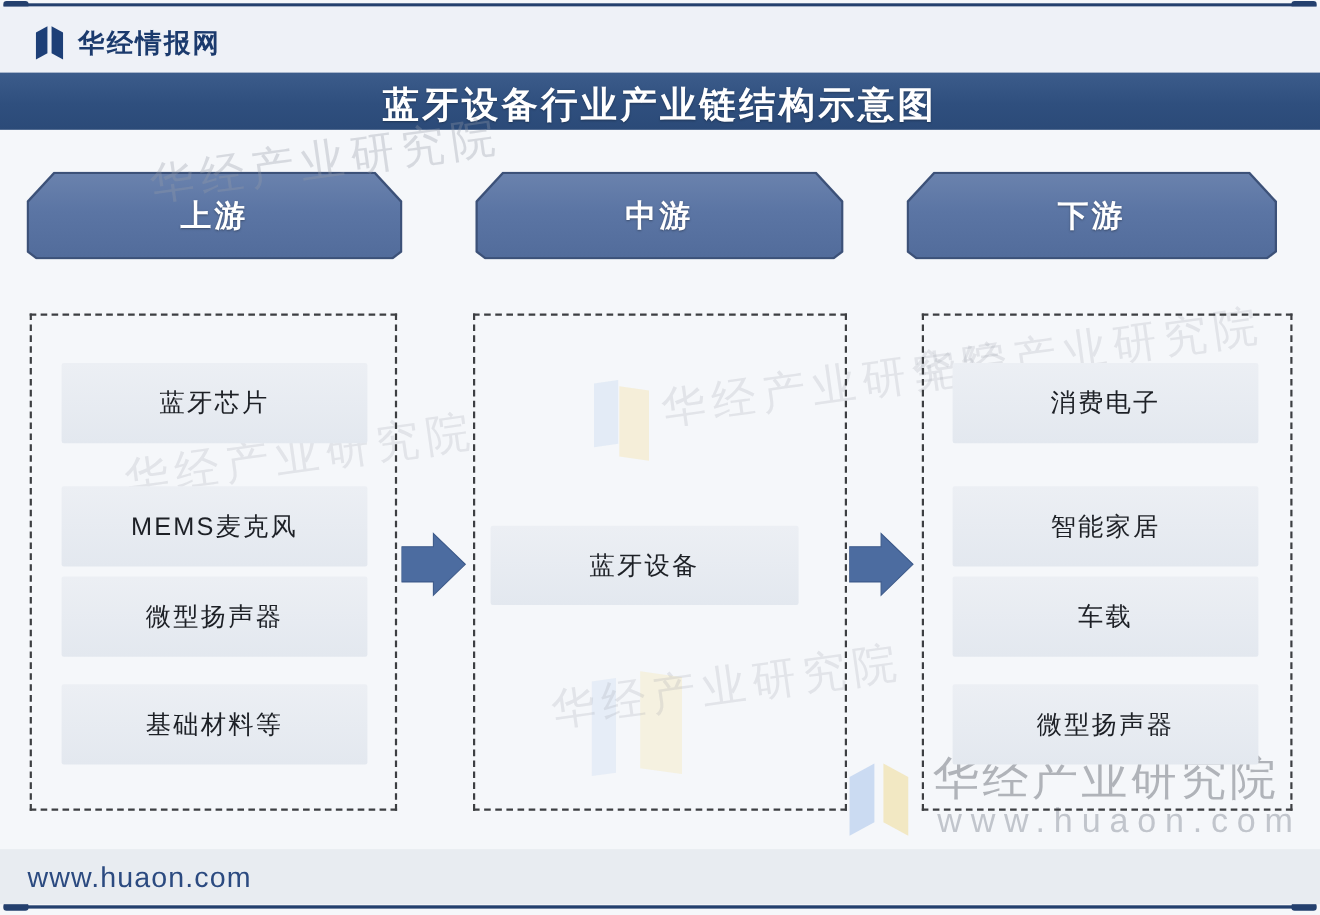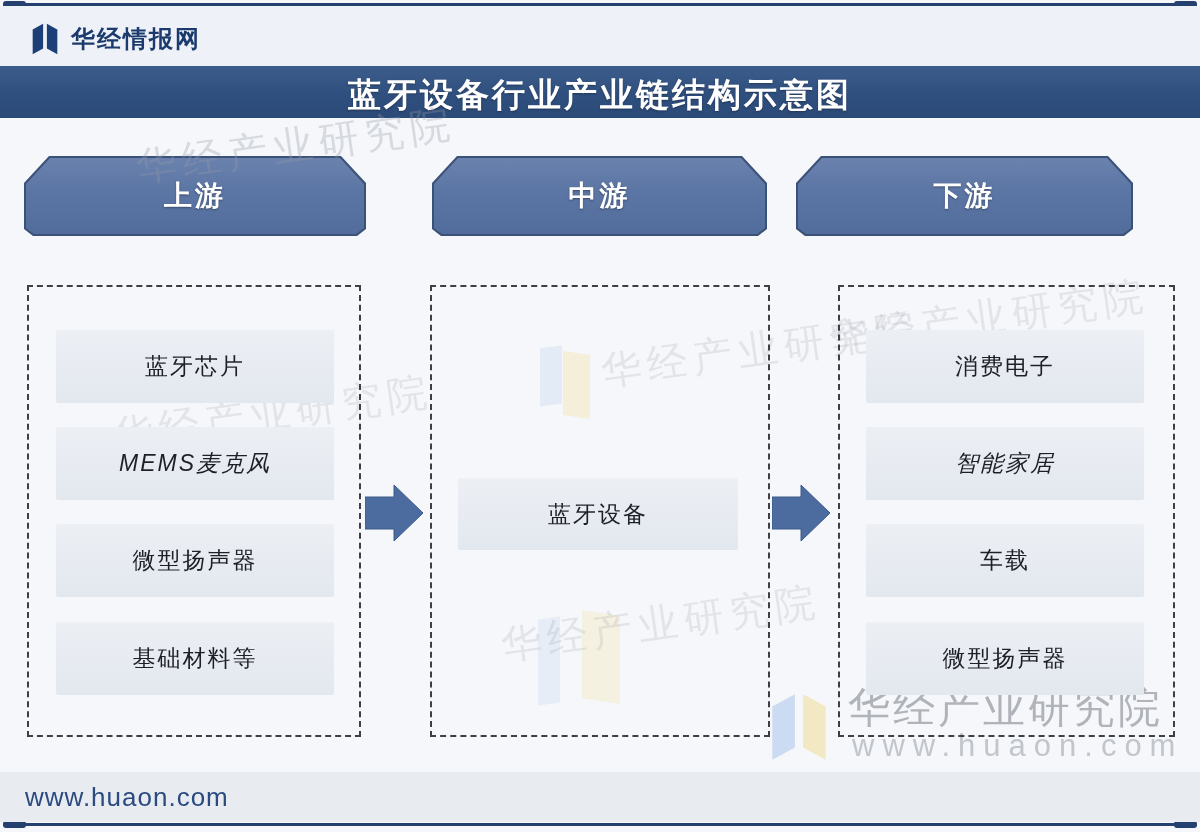--- a/index.html
+++ b/index.html
@@ -32,37 +32,37 @@
        clip-path:polygon(25px 0,calc(100% - 25px) 0,100% 27px,100% calc(100% - 7px),calc(100% - 9px) 100%,9px 100%,0 calc(100% - 7px),0 27px);
        background:#3c5178;}
   .tab-inner{position:absolute;inset:2px;
        clip-path:polygon(24px 0,calc(100% - 24px) 0,100% 26px,100% calc(100% - 6px),calc(100% - 8px) 100%,8px 100%,0 calc(100% - 6px),0 26px);
        background:linear-gradient(180deg,#6a82ad 0%,#5b75a4 45%,#526c9b 100%);
        display:flex;align-items:center;justify-content:center;}
   .tab-label{color:#fff;font-size:28px;font-weight:700;letter-spacing:3px;
              text-shadow:0 1px 2px rgba(0,0,0,.35);}
   .tab-up{left:24px;width:342px;}
   .tab-mid{left:432px;width:335px;}
-  .tab-down{left:796px;width:337px;}
+  .tab-down{left:824px;width:337px;}
 
   
   .panel{position:absolute;top:285px;height:448px;border:2px dashed #3d3f42;z-index:2;}
   .panel-up{left:27px;width:330px;}
   .panel-mid{left:430px;width:336px;}
   .panel-down{left:838px;width:333px;}
 
   
   .item{position:absolute;height:73px;display:flex;align-items:center;justify-content:center;
         background:linear-gradient(180deg,#eceff4 0%,#e3e8ef 100%);
         border-radius:2px;z-index:3;
         font-size:23px;color:#1d2026;letter-spacing:2px;}
   .col-up .item{left:56px;width:278px;}
   .col-down .item{left:866px;width:278px;}
-  .r0{top:330px;} .r1{top:427px;font-style:italic;} .r2{top:524px;} .r3{top:622px;}
-  .item-mid{left:458px;width:280px;top:478px;height:72px;}
+  .r0{top:330px;} .r1{top:442px;} .r2{top:524px;} .r3{top:622px;}
+  .item-mid{left:446px;width:280px;top:478px;height:72px;}
 
   
   .arrow{position:absolute;top:483px;width:60px;height:60px;z-index:3;}
   .arrow1{left:365px;} .arrow2{left:772px;}
 
   
   .footer{position:absolute;left:0;top:772px;width:1200px;height:50px;background:#e8ecf1;z-index:4;}
   .footer-site{position:absolute;left:25px;top:0;height:50px;display:flex;align-items:center;
                font-size:26px;color:#2b4a80;letter-spacing:1px;}
   .footer-source{position:absolute;right:25px;top:0;height:50px;display:flex;align-items:center;

